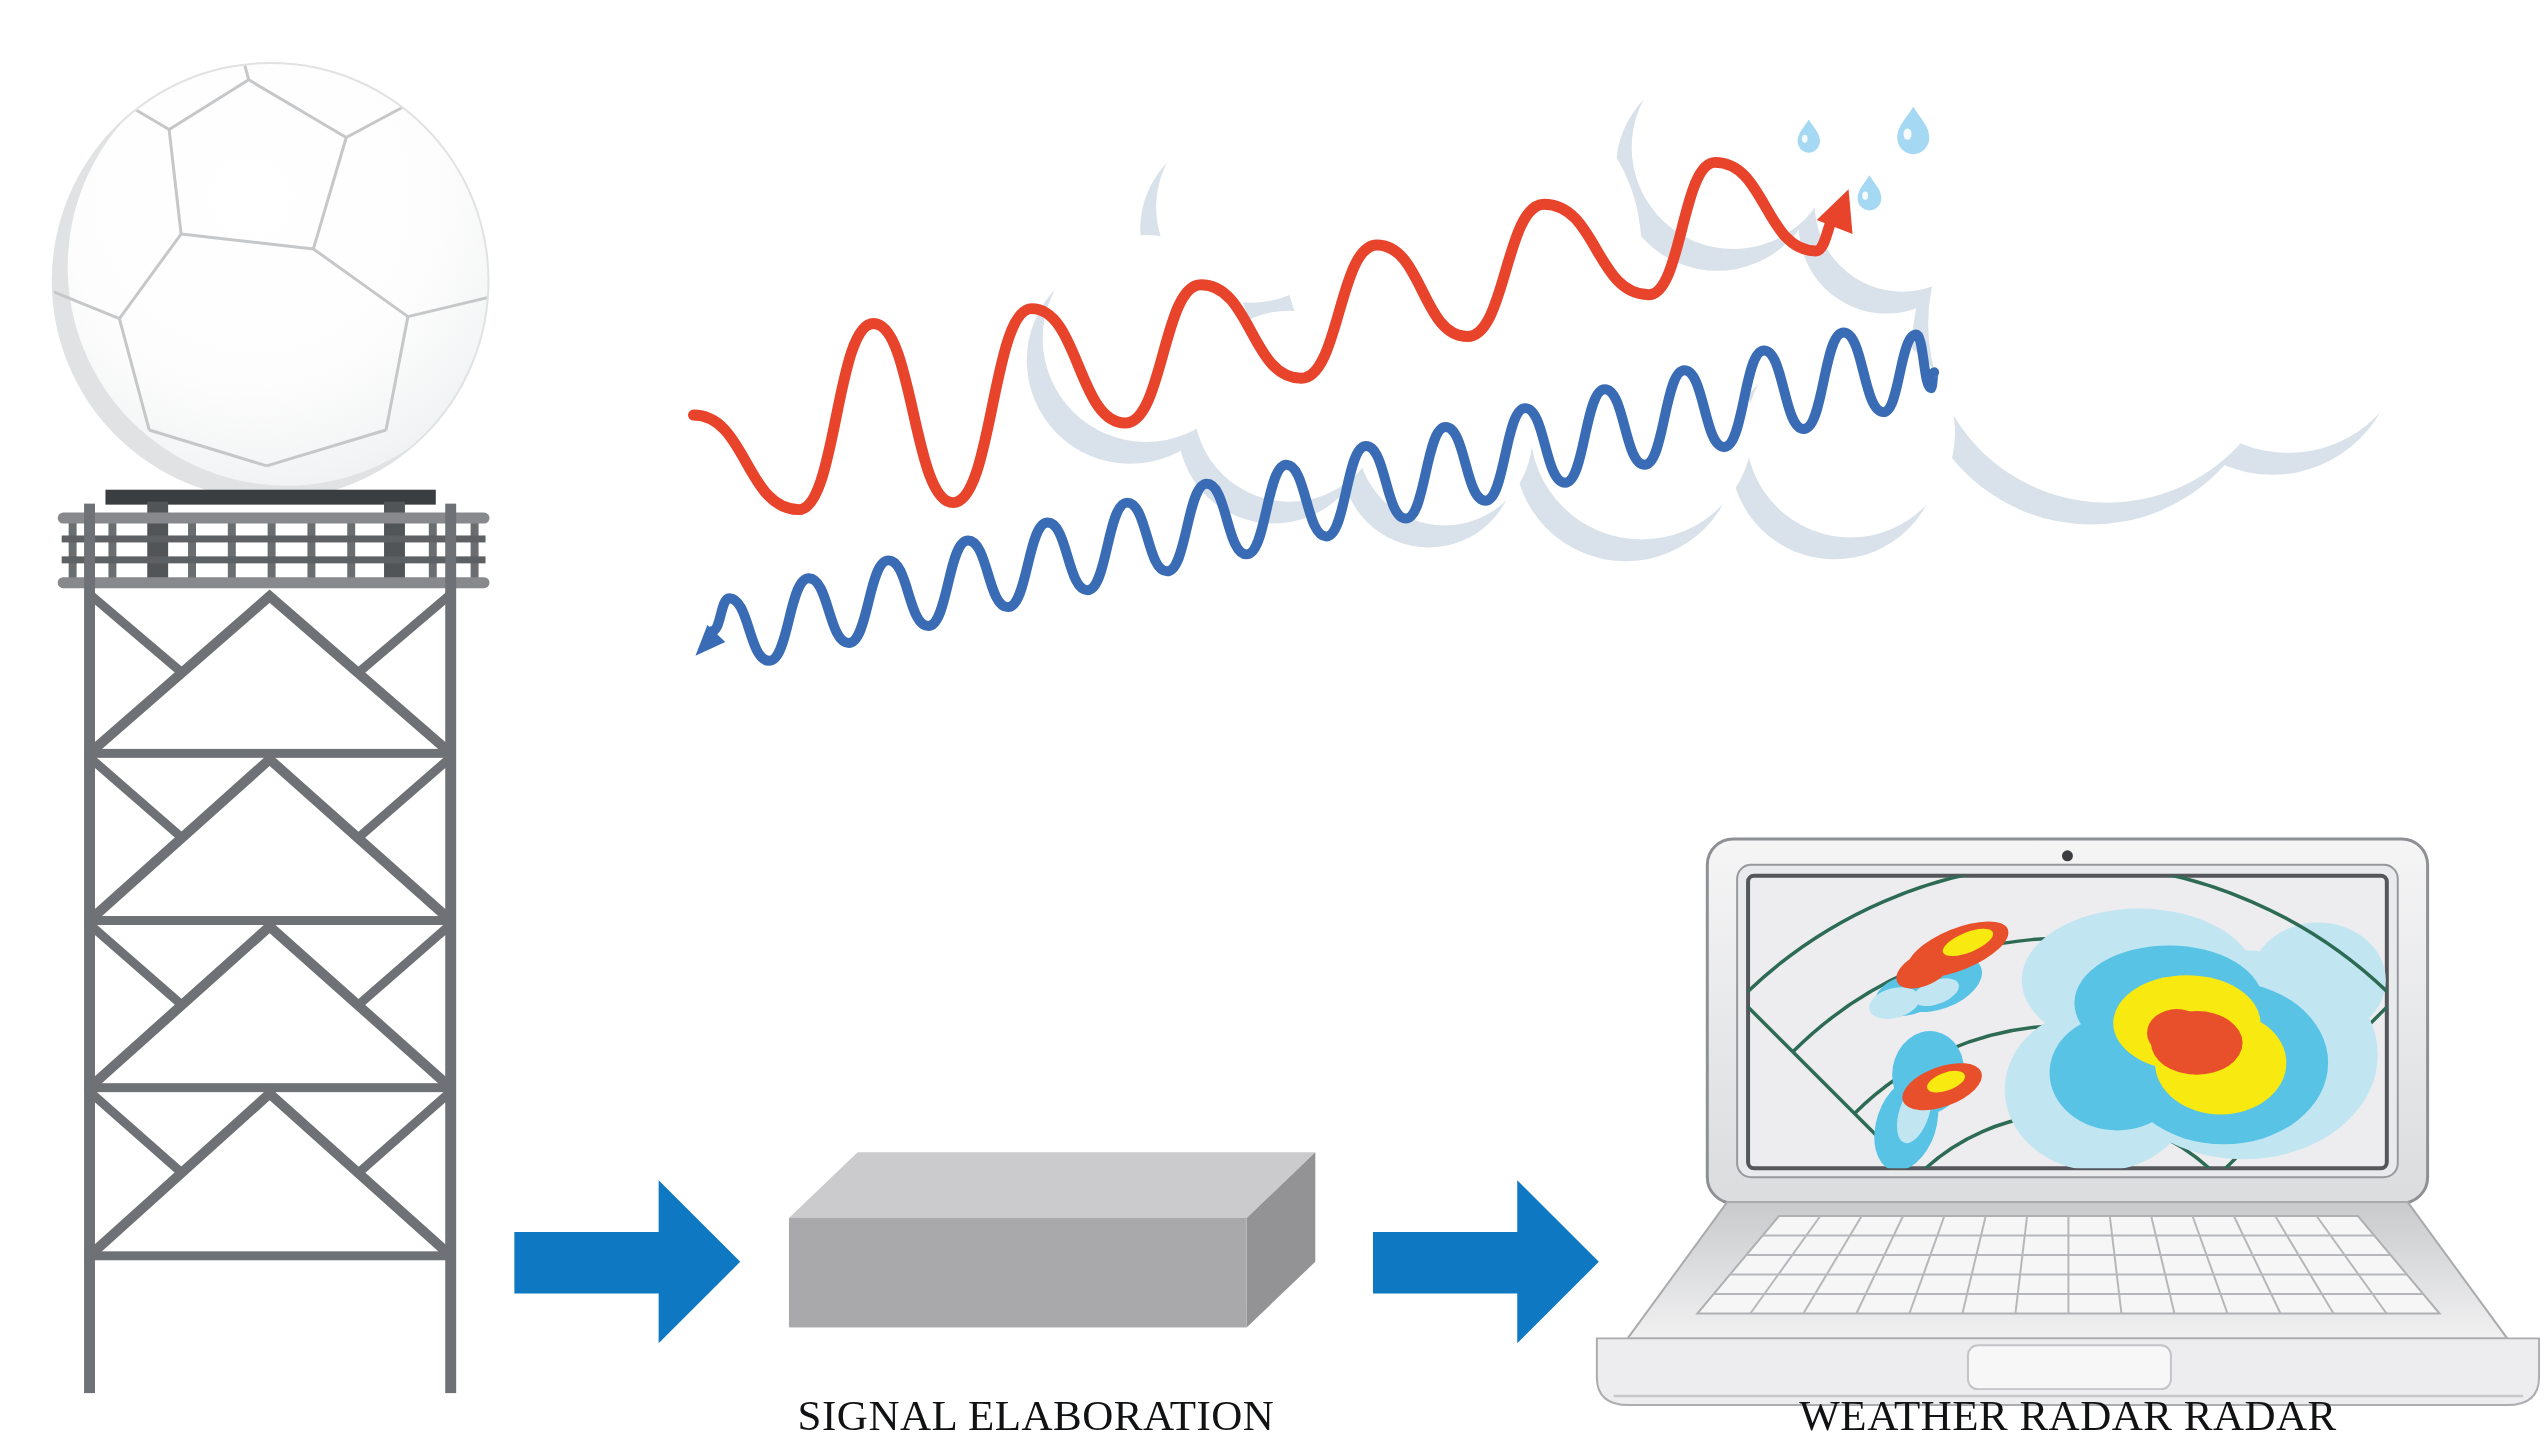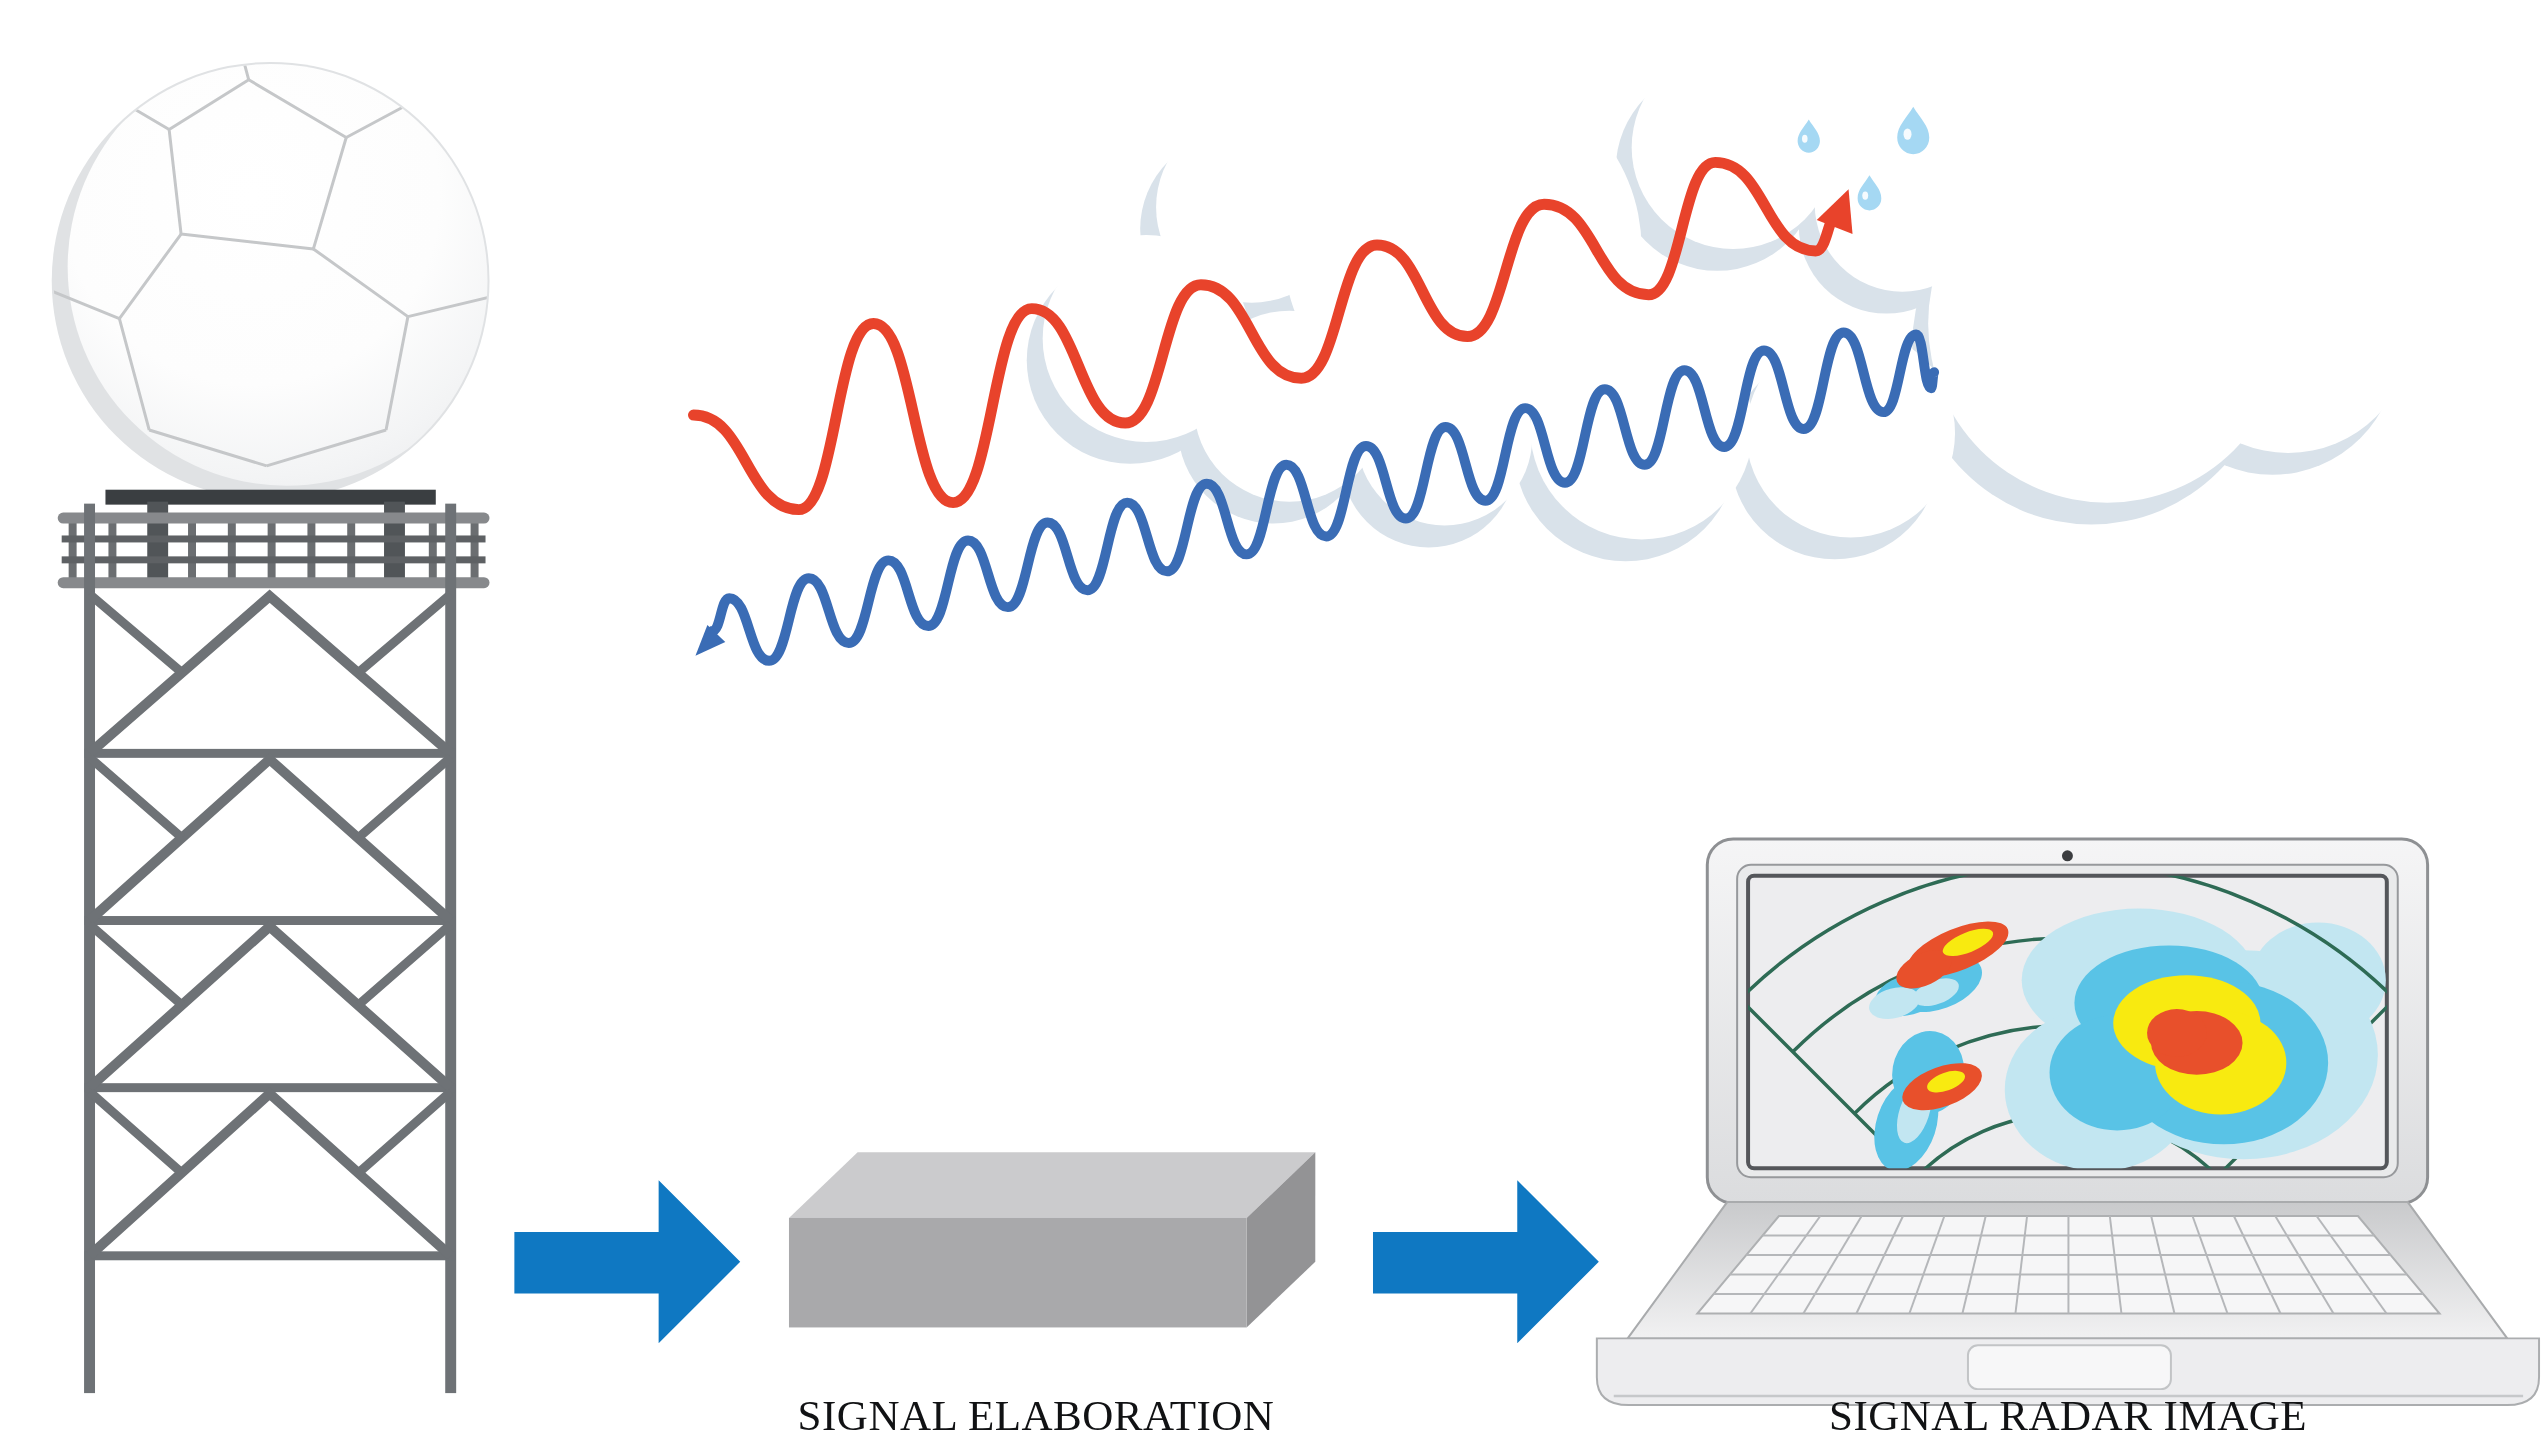--- a/index.html
+++ b/index.html
@@ -209,15 +209,15 @@
           <line x1="2328.4285714285716" y1="1222" x2="2398.714285714286" y2="1320"></line>
         </g>
 
     <path d="M1605,1345 H2552 V1384 Q2552,1412 2520,1412 H1637 Q1605,1412 1605,1384 Z" fill="#EDEDEF" stroke="#ABADAF" stroke-width="2"></path>
     <line x1="1622" y1="1403" x2="2536" y2="1403" stroke="#C6C8CA" stroke-width="2.5"></line>
     <rect x="1978" y="1352" width="204" height="44" rx="10" fill="#F7F7F8" stroke="#C2C4C6" stroke-width="2"></rect>
   </g>
 </svg>
 
 <div class="caption" style="left:1036px;top:1391px">SIGNAL ELABORATION</div>
-<div class="caption" style="left:2068px;top:1391px">SIGNAL RADAR IMAGE</div>
+<div class="caption" style="left:2068px;top:1391px">WEATHER RADAR RADAR</div>
 </div>
 
 
 </body></html>

